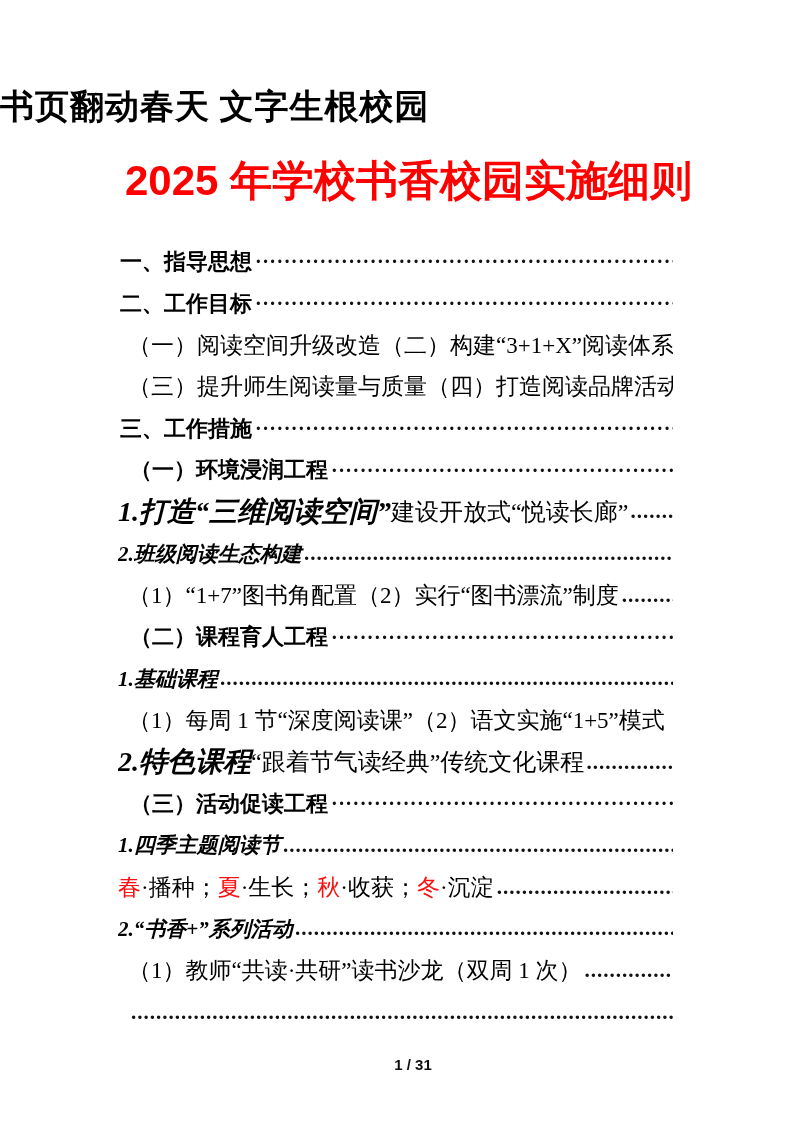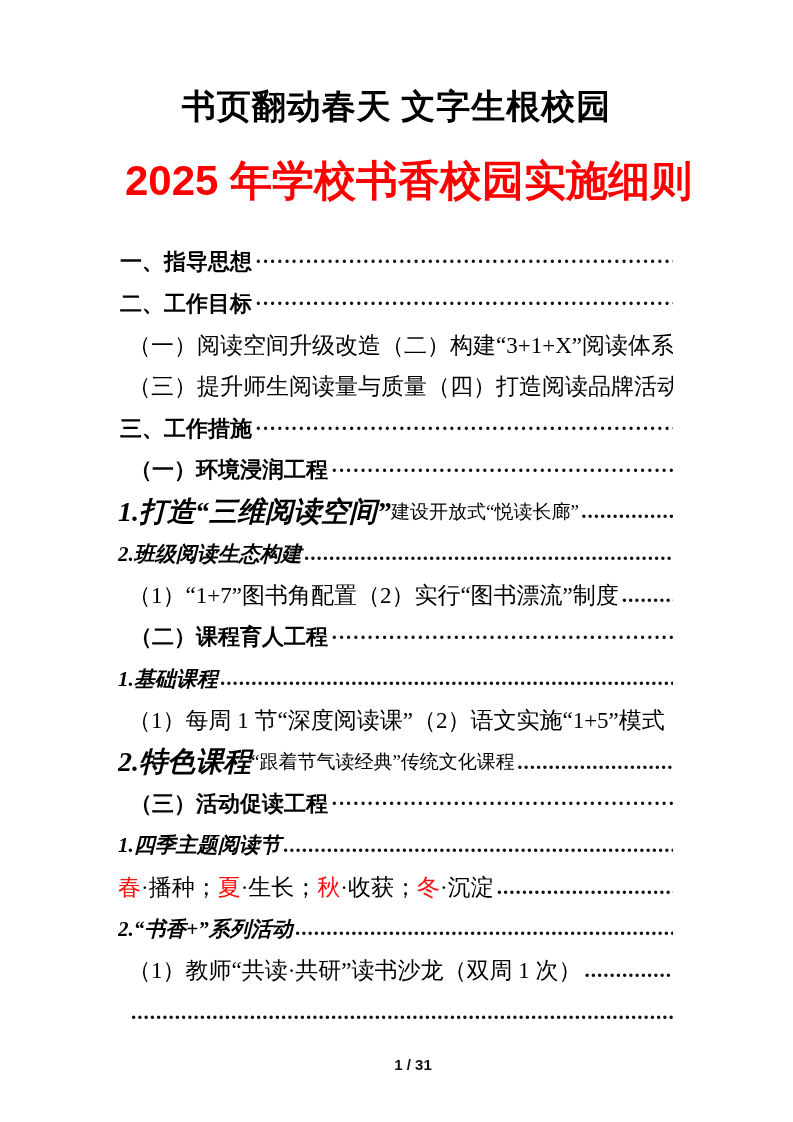--- a/index.html
+++ b/index.html
@@ -9,21 +9,21 @@
     width: 793px;
     height: 1122px;
     background: #ffffff;
     overflow: hidden;
     font-family: "Liberation Serif", serif;
     color: #000000;
   }
   .doc-title {
     position: absolute;
     top: 84px; left: 0; right: 0;
-    text-align: center;
+    text-align: left;
     font-family: "Liberation Serif", "DejaVu Serif", serif;
     font-weight: 700;
     font-size: 34px;
     letter-spacing: 1px;
     color: #000000;
   }
   .doc-subtitle {
     position: absolute;
     top: 153px; left: 0; right: 0;
     text-align: center;
@@ -59,21 +59,21 @@
   }
   .leader.mid { font-size: 20px; letter-spacing: 0.5px; }
   
   .k-section      { font-family: "Liberation Sans", "DejaVu Sans", sans-serif; font-weight: 700; font-size: 22px; padding-left: 2px; }
   .k-subsection   { font-family: "Liberation Serif", serif; font-weight: 700; font-size: 22px; padding-left: 12px; }
   .k-script       { font-family: "Liberation Serif", serif; font-style: italic; font-weight: 600; font-size: 21px; padding-left: 0; }
   .k-detail       { font-family: "Liberation Serif", serif; font-weight: 400; font-size: 23px; padding-left: 10px; }
   .k-detail-flush { font-family: "Liberation Serif", serif; font-weight: 400; font-size: 23px; padding-left: 0; }
   
   .seg-kai  { font-family: "Liberation Serif", serif; font-style: italic; font-weight: 600; font-size: 28px; }
-  .seg-song { font-family: "Liberation Serif", serif; font-style: normal; font-weight: 400; font-size: 19px; text-align: center; }
+  .seg-song { font-family: "Liberation Serif", serif; font-style: normal; font-weight: 400; font-size: 24px; text-align: center; }
   .page-number {
     position: absolute;
     top: 1056px; left: 0; right: 0;
     text-align: center;
     font-family: "Liberation Sans", "DejaVu Sans", sans-serif;
     font-weight: 700;
     font-size: 15px;
     color: #111111;
     padding-left: 33px;
   }

